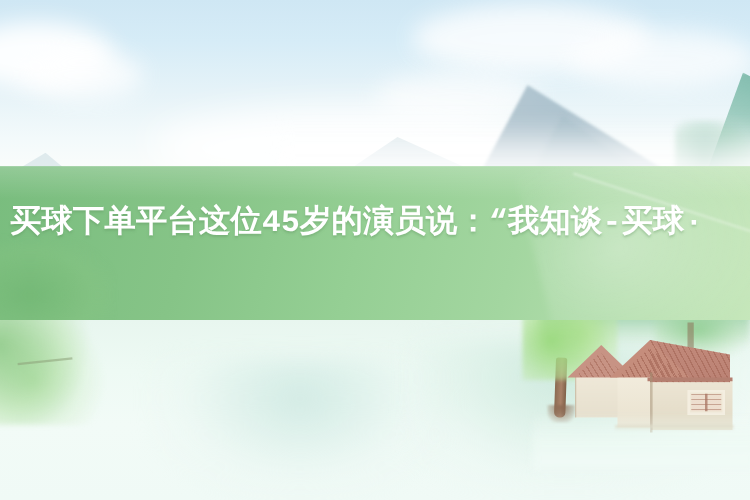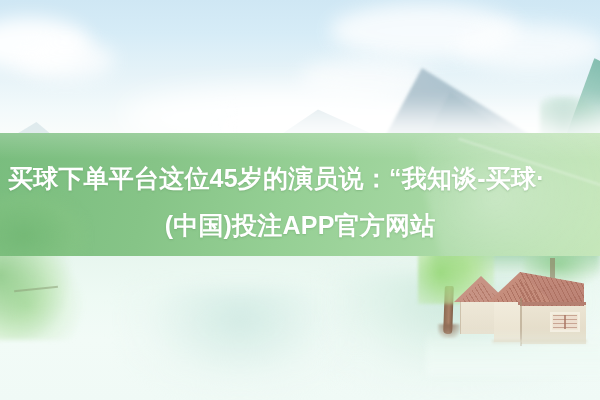--- a/index.html
+++ b/index.html
@@ -6,21 +6,21 @@
     margin: 0;
     padding: 0;
     background: #ffffff;
   }
 
   #stage {
     position: relative;
     width: 600px;
     height: 400px;
     overflow: hidden;
-    font-family: Liberation Sans, sans-serif;
+    font-family: Liberation Mono, monospace;
     background: #eef7fb;
   }
 
   
   .sky {
     position: absolute;
     left: 0; top: 0;
     width: 600px; height: 150px;
     background: linear-gradient(to bottom,
         #cfe7f4 0%,
@@ -450,16 +450,15 @@
 
   <div class="band">
     <div class="band-glow-top"></div>
     <div class="band-spray-left"></div>
     <div class="band-leaf"></div>
     <div class="band-leaf-vein"></div>
   </div>
 
   <div class="caption">
     <div class="caption-line-1">买球下单平台这位45岁的演员说：“我知谈-买球·</div>
-    <div class="caption-line-2">(中国)投注APP官方网站</div>
   </div>
 
 </div>
 
 </body></html>

